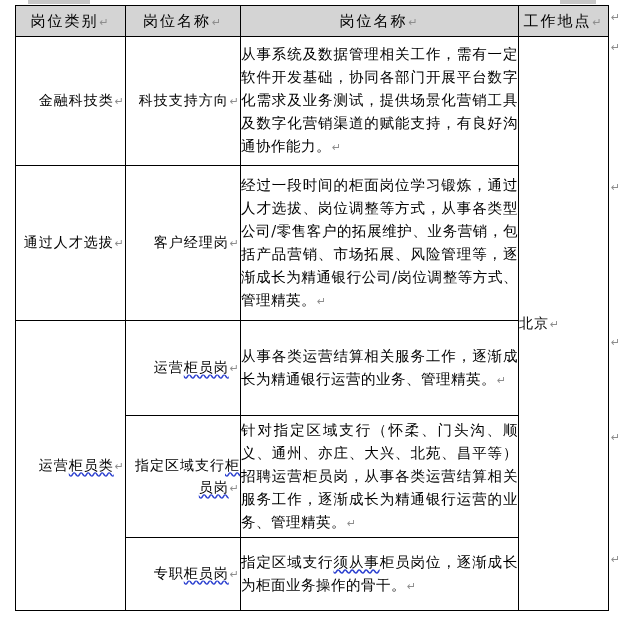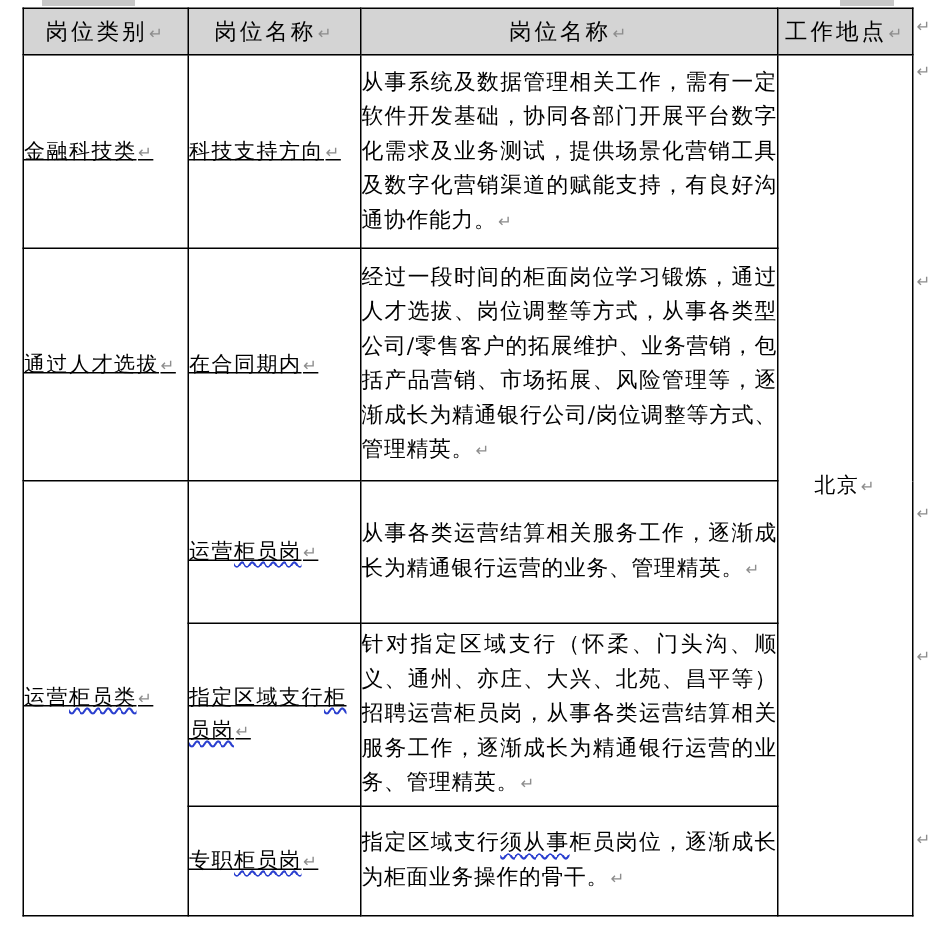--- a/index.html
+++ b/index.html
@@ -62,39 +62,38 @@
     background: #d4d4d4;
     height: 30px;
     font-weight: normal;
     font-size: 15px;
     letter-spacing: 2px;
     text-align: center;
     color: #000;
   }
 
   .cell-center {
-    text-align: left;
+    text-align: right;
     font-size: 14px;
     letter-spacing: 1px;
     line-height: 22px;
     color: #000;
     padding: 4px 6px;
-    text-decoration: underline;
   }
   .cell-desc {
     text-align: justify;
     text-justify: inter-ideograph;
     font-size: 14.5px;
     letter-spacing: 0.5px;
     line-height: 23px;
     color: #000;
     padding: 8px 10px 8px 9px;
   }
   .cell-location {
-    text-align: center;
+    text-align: left;
     font-size: 14px;
     letter-spacing: 1px;
     color: #000;
     vertical-align: middle;
   }
 
   
   .squig {
     text-decoration: underline wavy #2a3fcf;
     text-decoration-skip-ink: none;
@@ -154,21 +153,21 @@
 
       <tr style="height:129px;">
         <td class="cell-center"><span>金融科技类</span><span class="pilcrow">↵</span></td>
         <td class="cell-center"><span>科技支持方向</span><span class="pilcrow">↵</span></td>
         <td class="cell-desc"><span>从事系统及数据管理相关工作，需有一定软件开发基础，协同各部门开展平台数字化需求及业务测试，提供场景化营销工具及数字化营销渠道的赋能支持，有良好沟通协作能力。</span><span class="pilcrow">↵</span></td>
         <td class="cell-location" rowspan="5"><span>北京</span><span class="pilcrow">↵</span></td>
       </tr>
 
       <tr style="height:155px;">
         <td class="cell-center"><span>通过人才选拔</span><span class="pilcrow">↵</span></td>
-        <td class="cell-center"><span>在合同期内</span><span class="pilcrow">↵</span></td>
+        <td class="cell-center"><span>客户经理岗</span><span class="pilcrow">↵</span></td>
         <td class="cell-desc"><span>经过一段时间的柜面岗位学习锻炼，通过人才选拔、岗位调整等方式，从事各类型公司/零售客户的拓展维护、业务营销，包括产品营销、市场拓展、风险管理等，逐渐成长为精通银行公司/岗位调整等方式、管理精英。</span><span class="pilcrow">↵</span></td>
       </tr>
 
       <tr style="height:95px;">
         <td class="cell-center" rowspan="3"><span>运营</span><span class="squig">柜员类</span><span class="pilcrow">↵</span></td>
         <td class="cell-center"><span>运营</span><span class="squig">柜员岗</span><span class="pilcrow">↵</span></td>
         <td class="cell-desc"><span>从事各类运营结算相关服务工作，逐渐成长为精通银行运营的业务、管理精英。</span><span class="pilcrow">↵</span></td>
       </tr>
 
       <tr style="height:122px;">

